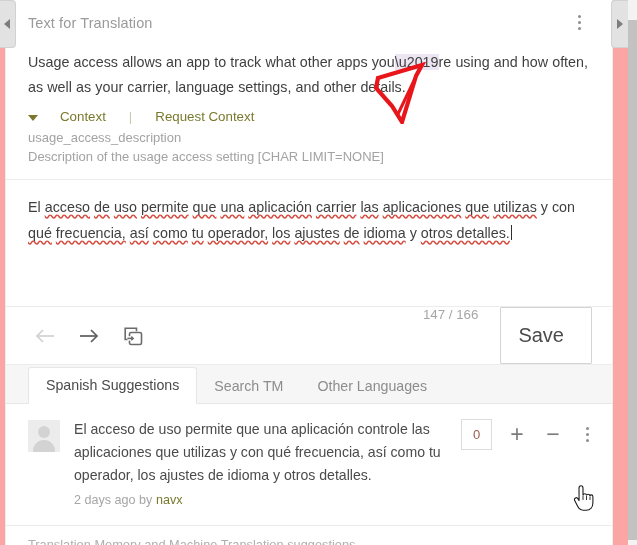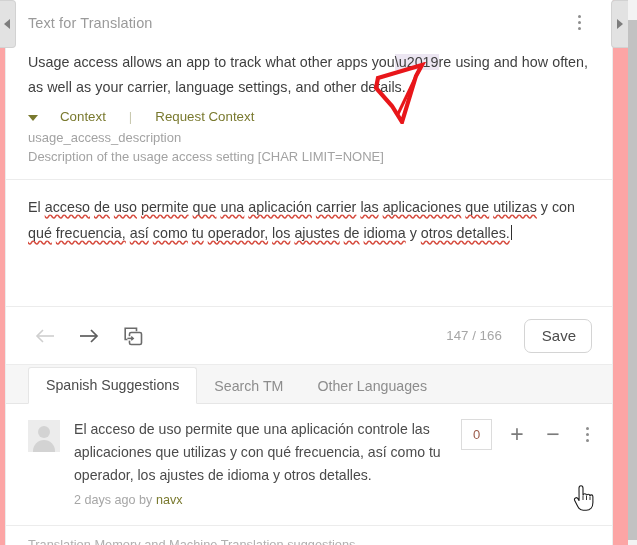--- a/index.html
+++ b/index.html
@@ -170,40 +170,39 @@
     vertical-align: -2px;
     margin-left: 1px;
   }
 
   .divider2 { height: 1px; background: #ececec; margin-top: 34px; }
 
   
   .toolbar {
     height: 57px;
     display: flex;
-    align-items: center;
     padding: 0 20px 0 28px;
   }
   .tb-icons { display: flex; align-items: center; gap: 22px; }
   .tb-btn { cursor: pointer; display: flex; align-items: center; justify-content: center; }
   .tb-spacer { flex: 1; }
   .counter {
     font-size: 13.3px;
     color: #a6a6a6;
     margin-right: 22px;
     white-space: nowrap;
   }
   .save-btn {
     border: 1px solid #d4d4d4;
     background: #ffffff;
     color: #4b4b4b;
     font-family: "Liberation Sans", sans-serif;
-    font-size: 15px;
-    padding: 8px 15px 9px 17px;
-    border-radius: 7px;
+    font-size: 20px;
+    padding: 8px 27px 9px 17px;
+    border-radius: 1px;
     cursor: pointer;
     line-height: 1;
   }
 
   
   .sugg-zone {
     background: #f6f6f6;
     border-top: 1px solid #ececec;
     height: 199px;
     position: relative;

